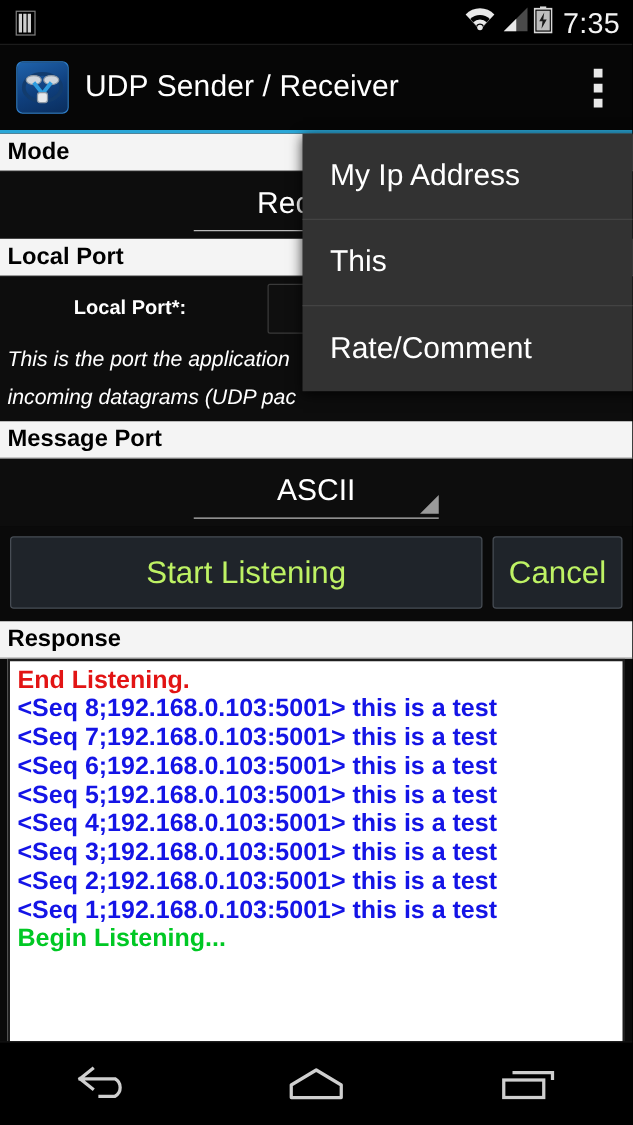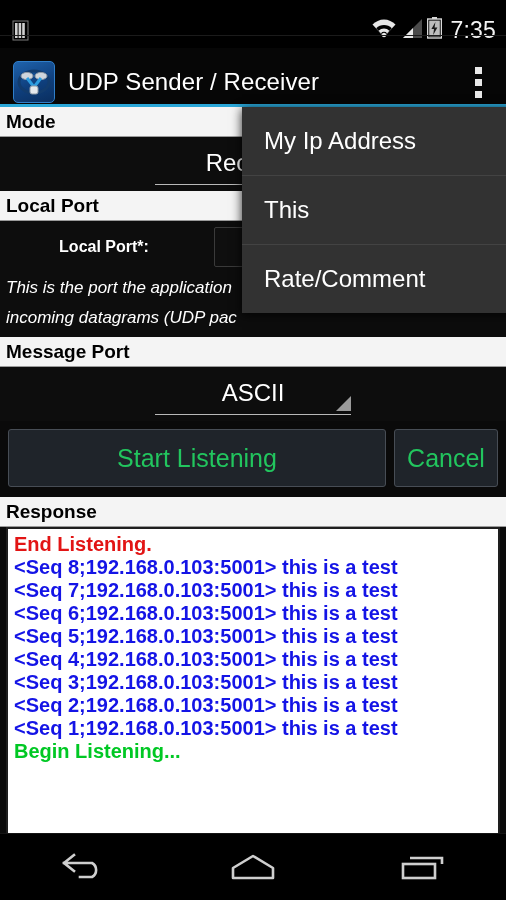--- a/index.html
+++ b/index.html
@@ -6,32 +6,32 @@
   html, body {
     width: 506px; height: 900px;
     background: #000;
     font-family: "Liberation Sans", sans-serif;
     overflow: hidden;
   }
   #screen { position: relative; width: 506px; height: 900px; background: #000; }
 
   
   .statusbar {
-    position: absolute; top: 12px; left: 0; width: 506px; height: 36px;
+    position: absolute; top: 0; left: 0; width: 506px; height: 36px;
     background: #000; display: flex; align-items: center;
   }
   .sb-left { display: flex; align-items: center; padding-left: 12px; }
   .sim-icon { width: 17px; height: 21px; display: block; }
   .sb-right { margin-left: auto; display: flex; align-items: center; padding-right: 10px; gap: 4px; }
   .sb-clock { color: #f4f4f4; font-size: 23px; font-weight: 400; letter-spacing: .2px; margin-left: 4px; }
   .statusbar-rule { position: absolute; left:0; top:35px; width:506px; height:1px; background:#1b1b1b; }
 
   
   .actionbar {
-    position: absolute; top: 48px; left: 0; width: 506px; height: 68px;
+    position: absolute; top: 36px; left: 0; width: 506px; height: 68px;
     background: #060606; display: flex; align-items: center;
   }
   .app-icon {
     width: 42px; height: 42px; margin-left: 13px; border-radius: 5px;
     background: linear-gradient(160deg,#1f63ac 0%,#0f3f7d 55%,#0a2e5e 100%);
     border: 1px solid #2f7ec9; position: relative; overflow: hidden; flex: none;
   }
   .app-title {
     color: #ffffff; font-size: 24px; font-weight: 400; margin-left: 13px;
     white-space: nowrap; letter-spacing: .1px;
@@ -75,21 +75,21 @@
   }
 
   .hint {
     color: #ffffff; font-size: 17px; font-style: italic; line-height: 22px;
     padding: 2px 8px 8px 6px; white-space: nowrap; overflow: hidden;
   }
 
   .btn-row { display: flex; gap: 8px; padding: 8px 8px 10px 8px; background: #0a0a0a; }
   .btn {
     background: #1f242a; border: 1px solid #474d55; border-radius: 3px;
-    color: #22c55e; font-size: 25px; height: 58px; display: flex;
+    color: #bef264; font-size: 25px; height: 58px; display: flex;
     align-items: center; justify-content: center;
   }
   .btn-primary { flex: 1; }
   .btn-secondary { width: 104px; }
 
   
   .log-box {
     margin: 0 6px; background: #ffffff; border: 2px solid #1e1e1e;
     height: 342px; overflow: hidden; padding: 4px 2px 0 6px;
   }

